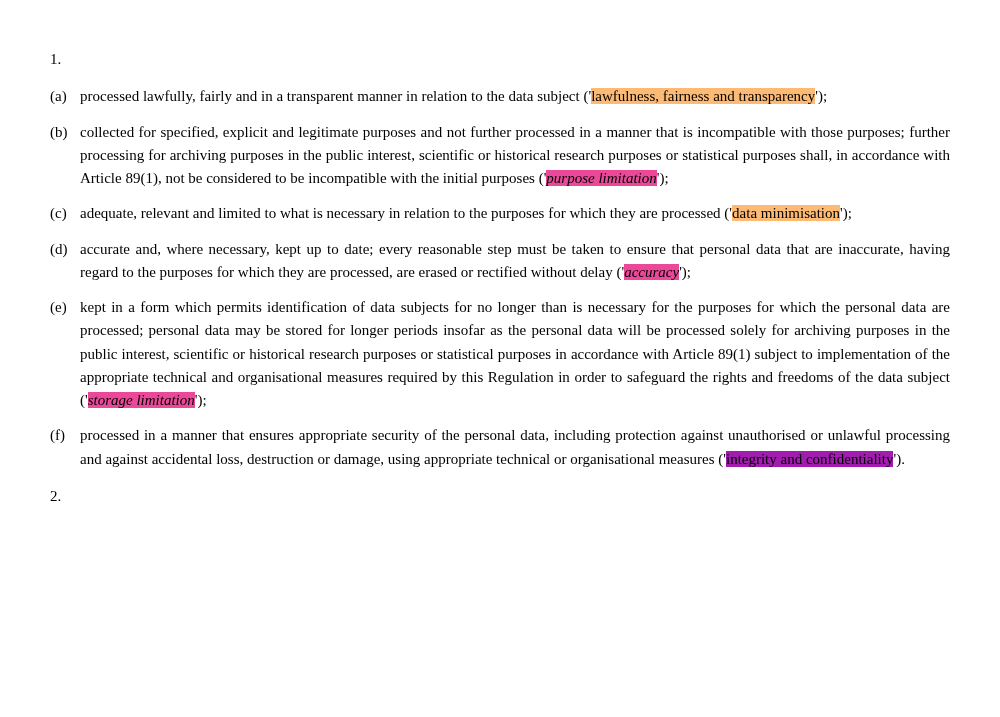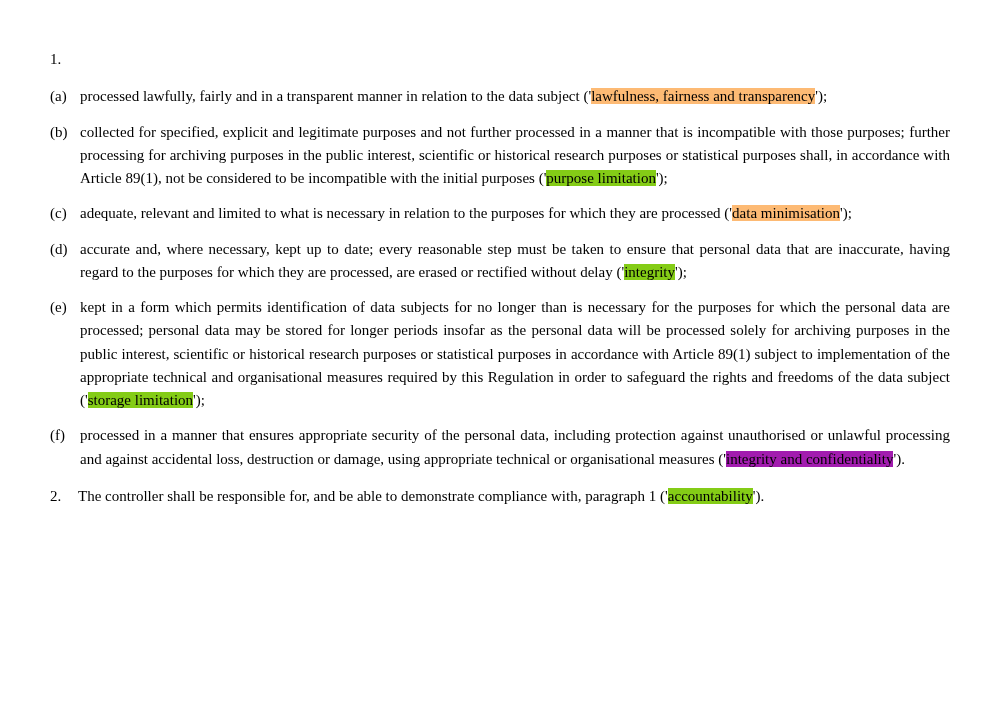--- a/index.html
+++ b/index.html
@@ -55,21 +55,22 @@
       min-width: 22px;
     }
     .sub-list > li > .list-content {
       flex: 1;
       text-align: justify;
     }
     .highlight-green {
       background-color: #fdba74;
     }
     .highlight-yellow {
-      background-color: #84cc16;
+      background-color: #ec4899;
+      font-style: italic;
     }
     .highlight-orange {
       background-color: #a21caf;
     }
   </style>
 </head>
 <body>
 
 <div>
   <div class="article-title"></div>
@@ -90,31 +91,30 @@
       <li>
         <span class="list-letter">(b)</span>
         <span class="list-content">collected for specified, explicit and legitimate purposes and not further processed in a manner that is incompatible with those purposes; further processing for archiving purposes in the public interest, scientific or historical research purposes or statistical purposes shall, in accordance with Article 89(1), not be considered to be incompatible with the initial purposes ('<span class="highlight-yellow">purpose limitation</span>');</span>
       </li>
       <li>
         <span class="list-letter">(c)</span>
         <span class="list-content">adequate, relevant and limited to what is necessary in relation to the purposes for which they are processed ('<span class="highlight-green">data minimisation</span>');</span>
       </li>
       <li>
         <span class="list-letter">(d)</span>
-        <span class="list-content">accurate and, where necessary, kept up to date; every reasonable step must be taken to ensure that personal data that are inaccurate, having regard to the purposes for which they are processed, are erased or rectified without delay ('<span class="highlight-yellow">integrity</span>');</span>
+        <span class="list-content">accurate and, where necessary, kept up to date; every reasonable step must be taken to ensure that personal data that are inaccurate, having regard to the purposes for which they are processed, are erased or rectified without delay ('<span class="highlight-yellow">accuracy</span>');</span>
       </li>
       <li>
         <span class="list-letter">(e)</span>
         <span class="list-content">kept in a form which permits identification of data subjects for no longer than is necessary for the purposes for which the personal data are processed; personal data may be stored for longer periods insofar as the personal data will be processed solely for archiving purposes in the public interest, scientific or historical research purposes or statistical purposes in accordance with Article 89(1) subject to implementation of the appropriate technical and organisational measures required by this Regulation in order to safeguard the rights and freedoms of the data subject ('<span class="highlight-yellow">storage limitation</span>');</span>
       </li>
       <li>
         <span class="list-letter">(f)</span>
         <span class="list-content">processed in a manner that ensures appropriate security of the personal data, including protection against unauthorised or unlawful processing and against accidental loss, destruction or damage, using appropriate technical or organisational measures ('<span class="highlight-orange">integrity and confidentiality</span>').</span>
       </li>
     </ul>
 
   <ol class="main-list">
     <li>
       <span class="list-num">2.</span>
-      <span id="paragraph2">The controller shall be responsible for, and be able to demonstrate compliance with, paragraph 1 ('<span class="highlight-yellow">accountability</span>').</span>
     </li>
   </ol>
 </div>
 
 </body></html>

